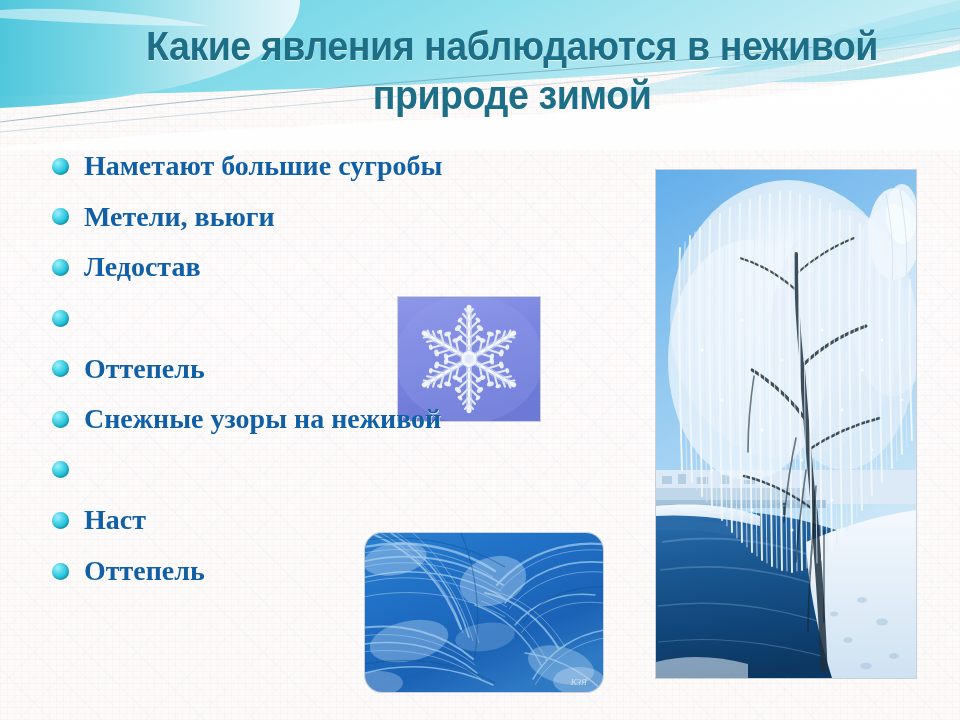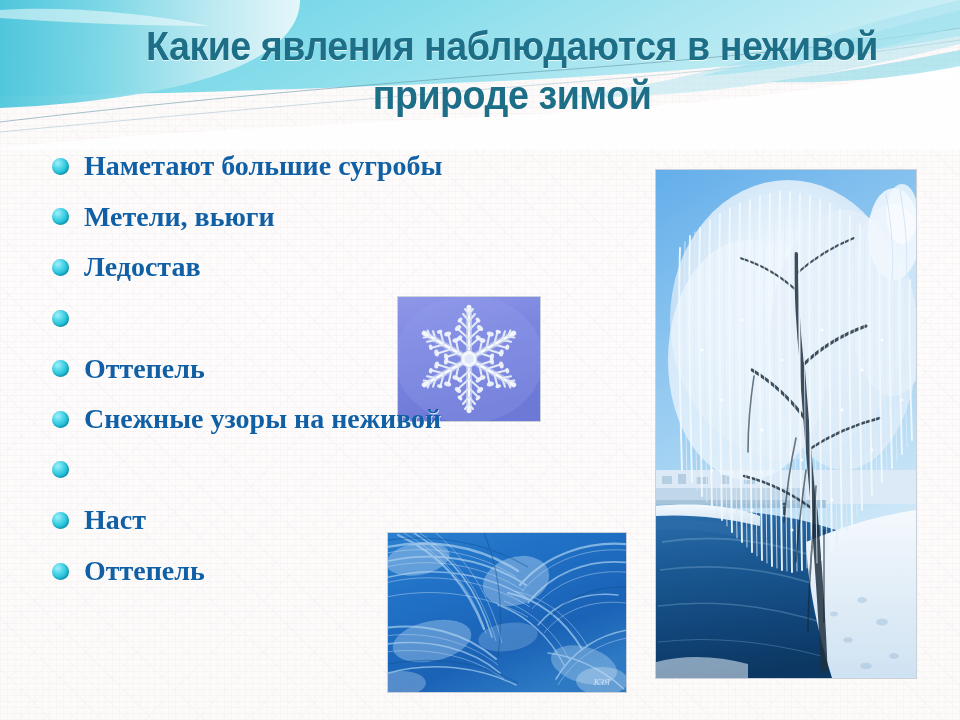--- a/index.html
+++ b/index.html
@@ -110,21 +110,21 @@
     position: absolute;
     overflow: hidden;
     z-index: 4;
     box-shadow: 0 0 0 1px rgba(160,175,190,.55);
   }
   .photo > svg { display: block; width: 100%; height: 100%; }
 
   
   #pic-snowflake { left: 398px; top: 297px; width: 142px; height: 124px; }
   
-  #pic-frost     { left: 388px; top: 533px; width: 238px; height: 159px; }
+  #pic-frost     { left: 365px; top: 533px; width: 238px; height: 159px; border-radius: 17px; }
   
   #pic-willow    { left: 656px; top: 170px; width: 260px; height: 508px; }
 </style>
 </head>
 <body>
 
 <div class="slide">
 
   <div class="bg-base"></div>
   <div class="bg-texture"></div>

